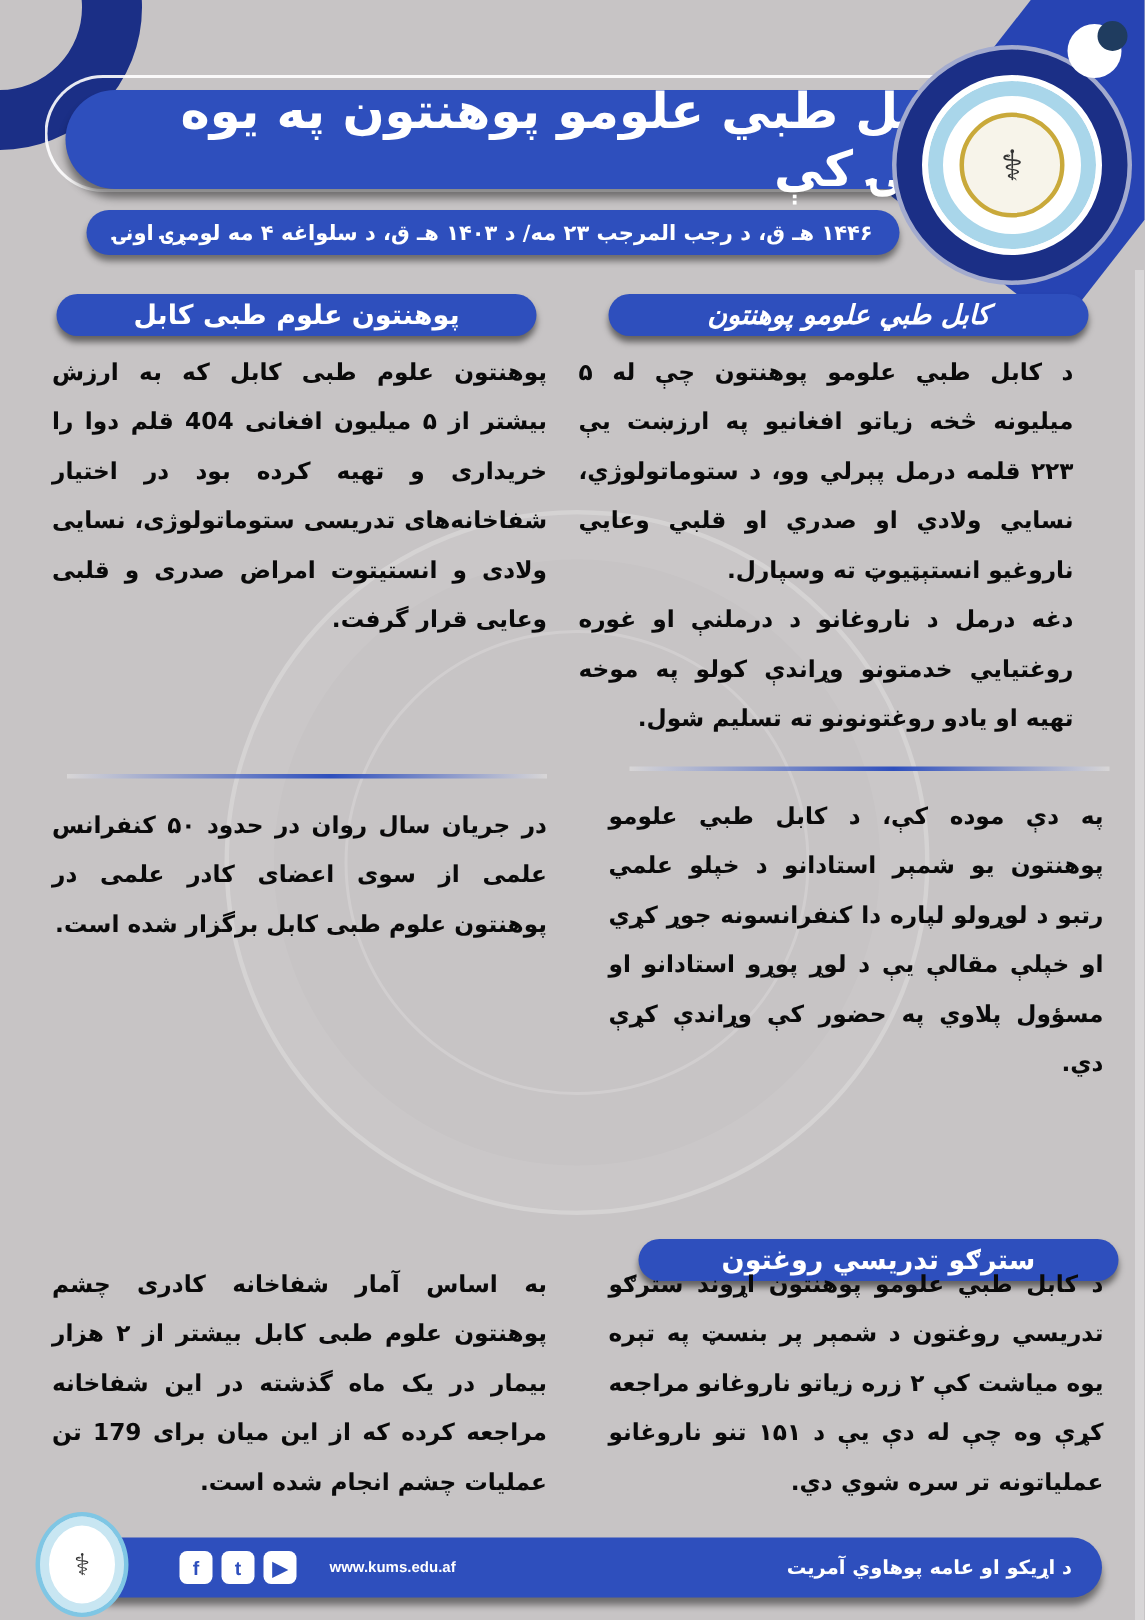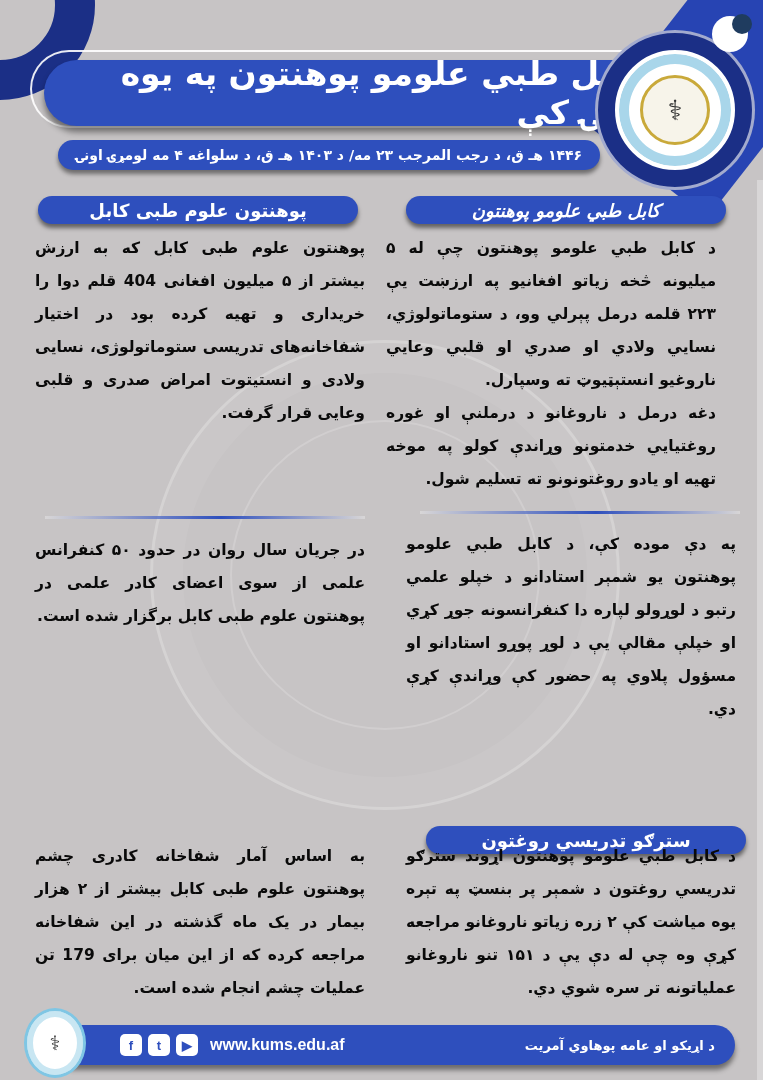--- a/index.html
+++ b/index.html
@@ -139,21 +139,21 @@
   }
   .footer-left { display: flex; align-items: center; gap: 6px; }
   .social {
     width: 22px; height: 22px; border-radius: 5px;
     background: #fff; color: #2e4fbd;
     display: flex; align-items: center; justify-content: center;
     font-size: 13px; font-weight: bold;
     font-family: "Liberation Sans", sans-serif;
   }
   .footer-url {
-    color: #fff; font-size: 16px; font-weight: bold; margin-left: 6px;
+    color: #fff; font-size: 10px; font-weight: bold; margin-left: 16px;
     font-family: "Liberation Sans", sans-serif;
   }
   .footer-right { color: #fff; font-size: 13px; font-weight: bold; direction: rtl; }
   .footer-logo {
     position: absolute; left: 24px; top: 1008px;
     width: 62px; height: 70px; border-radius: 50%;
     background: #ffffff;
     border: 3px solid #7fc6e4;
     box-shadow: inset 0 0 0 6px #c8e6f2;
     display: flex; align-items: center; justify-content: center;

